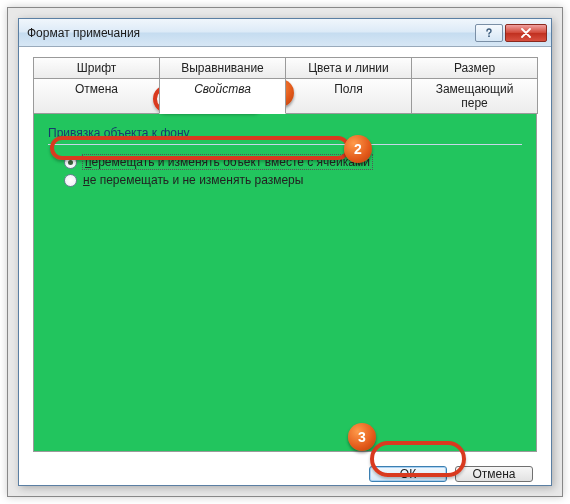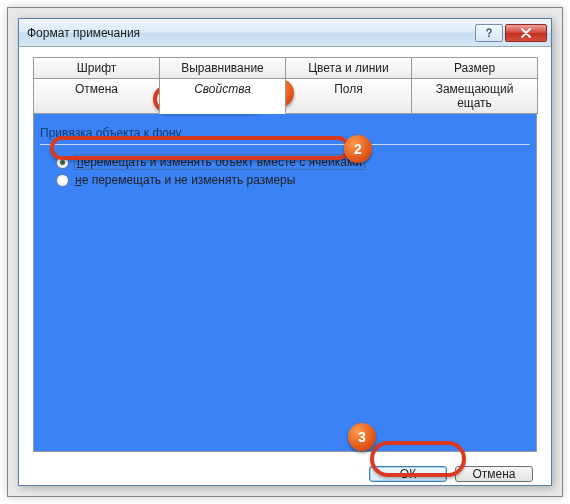--- a/index.html
+++ b/index.html
@@ -11,21 +11,21 @@
   .tbtn { width: 28px; height: 18px; margin-left: 2px; border: 1px solid #7a8fa6; background: linear-gradient(#f5f9fd,#d7e7f5); border-radius: 2px; display: flex; align-items: center; justify-content: center; }
   .tbtn.close { width: 42px; background: linear-gradient(#f0a0a0,#d24a3a 48%,#c03020 52%,#d85040); border-color: #8a2a20; color: #fff; font-weight: bold; }
   .tbtn svg { display:block; }
   .client { padding: 10px 14px 14px; }
   .tabs { position: relative; }
   .tabrow { display: flex; }
   .tab { flex: 1; text-align: center; padding: 3px 15px; border: 1px solid #9a9a9a; background: linear-gradient(#fdfdfd,#ececec); margin-right: -1px; color: #222; cursor: default; }
   .tabrow.top .tab { border-bottom: none; }
   .tabrow.bottom .tab { }
   .tab.active { background: #fff; border-bottom: 1px solid #fff; position: relative; z-index: 2; font-style: italic; }
-  .tab-panel { border: 1px solid #9a9a9a; border-top: none; background: #3b82f6; height: 338px; padding: 12px 6px; }
+  .tab-panel { border: 1px solid #9a9a9a; border-top: none; background: #22c55e; height: 338px; padding: 12px 14px; }
   .group-title { color: #173a6b; margin-bottom: 4px; }
   .group-line { border-top: 1px solid #c7d6e8; margin-bottom: 10px; }
   .radiorow { display: flex; align-items: center; margin: 4px 0 4px 16px; }
   .radio { width: 13px; height: 13px; border: 1px solid #6b7f95; border-radius: 50%; background: radial-gradient(#fff,#e9eff5); margin-right: 6px; display: flex; align-items: center; justify-content: center; flex-shrink:0; }
   .radio.sel::after { content: ""; width: 5px; height: 5px; background: #39663c; border-radius: 50%; }
   .rlabel { color: #222; }
   .rlabel.sel { outline: 1px dotted #555; padding: 0 2px; }
   .mnemonic { text-decoration: underline; }
   .btnbar { display: flex; justify-content: flex-end; gap: 8px; margin-top: 14px; padding-right: 4px; }
   .button { width: 78px; height: 16px; border: 1px solid #707070; background: linear-gradient(#f6f6f6,#e2e2e2); border-radius: 3px; display: flex; align-items: center; justify-content: center; color: #222; }
@@ -61,21 +61,21 @@
       <div class="tabrow top">
         <div class="tab">Шрифт</div>
         <div class="tab">Выравнивание</div>
         <div class="tab">Цвета и линии</div>
         <div class="tab">Размер</div>
       </div>
       <div class="tabrow bottom">
         <div class="tab">Отмена</div>
         <div class="tab active">Свойства</div>
         <div class="tab">Поля</div>
-        <div class="tab">Замещающий ещать</div>
+        <div class="tab">Замещающий пере</div>
       </div>
 
       <div class="tab-panel">
         <div class="group-title">Привязка объекта к фону</div>
         <div class="group-line"></div>
 
         <div class="radiorow">
           <span class="radio sel"></span>
           <span class="rlabel sel"><span></span><span class="mnemonic">п</span><span>еремещать и изменять объект вместе с ячейками</span></span>
         </div>

